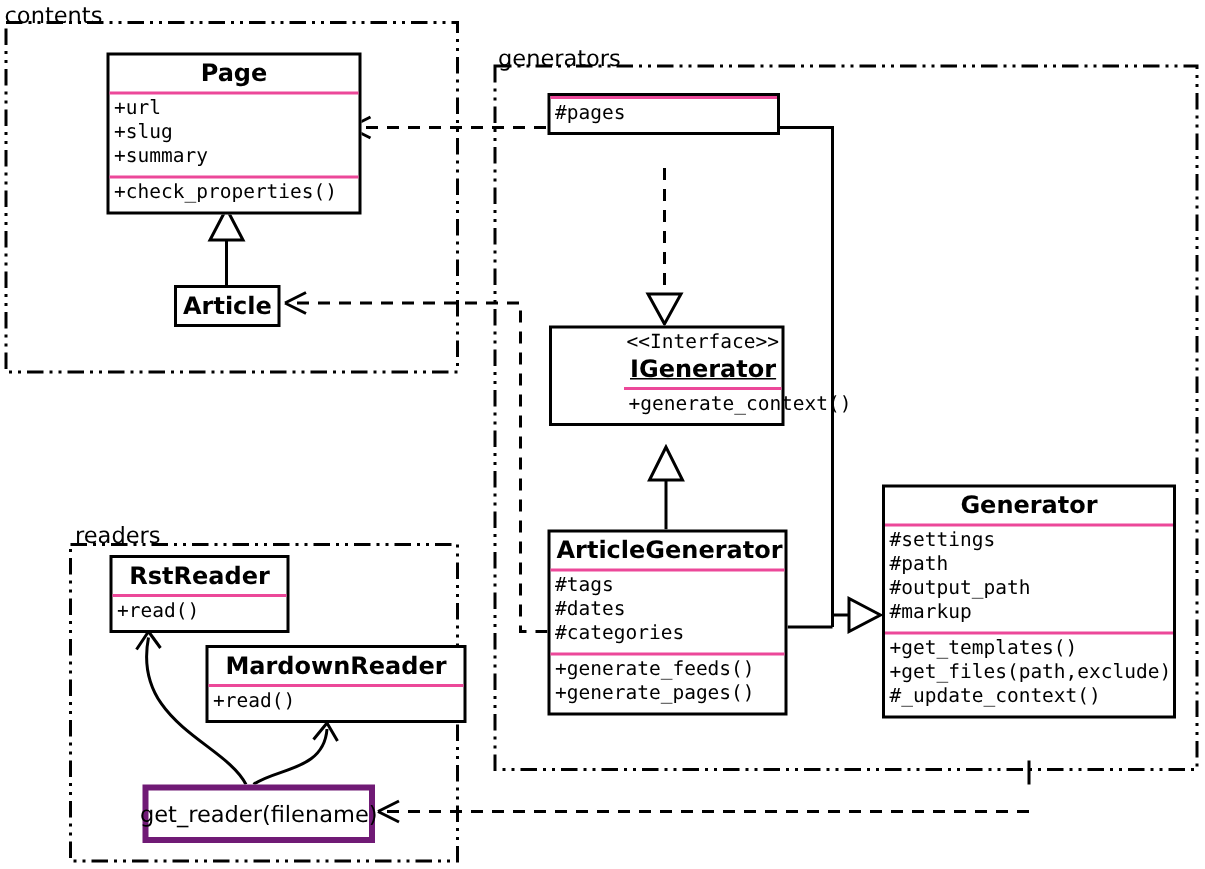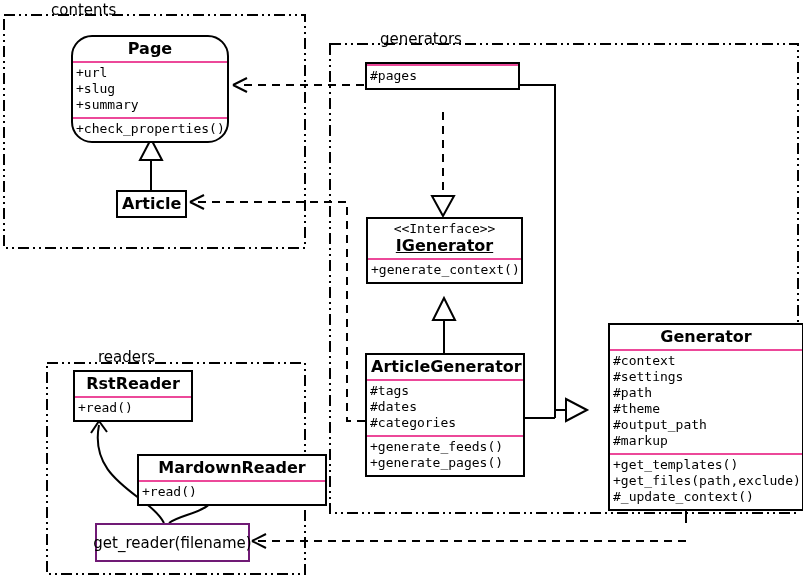--- a/index.html
+++ b/index.html
@@ -2,40 +2,40 @@
 <html><head>
 <meta charset="utf-8">
 <style>
   html,body { margin:0; padding:0; background:#ffffff; }
   #canvas {
     position:relative; width:803px; height:579px; background:#ffffff;
     font-family:"DejaVu Sans", sans-serif; overflow:hidden;
   }
   #wires { position:absolute; left:0; top:0; z-index:1; }
   .pkg-label {
-    position:absolute; z-index:3; font:15px "DejaVu Sans", sans-serif; color:#000;margin-left:48px;
+    position:absolute; z-index:3; font:15px "DejaVu Sans", sans-serif; color:#000;
   }
   .uml-class {
     position:absolute; z-index:2; border:2px solid #000; background:#fff;
     box-sizing:border-box; color:#000;
   }
   .uml-title {
     font:bold 16px/19px "DejaVu Sans", sans-serif; text-align:center;
     padding:2px 4px 3px 4px; white-space:nowrap;
   }
   .uml-stereotype {
     font:13px/15px "DejaVu Sans Mono", monospace; font-weight:normal;
     text-align:center; white-space:nowrap; padding-top:2px;
   }
   .uml-compartment { border-top:2px solid #ec4899; padding:2px 2px 4px 3px; }
   .uml-member {
     font:13px/16px "DejaVu Sans Mono", monospace; white-space:pre; color:#000;
   }
   .uml-note {
-    position:absolute; z-index:2; border:2px solid #701a75; background:#fff;
+    position:absolute; z-index:2; border:4px solid #701a75; background:#fff;
     box-sizing:border-box; text-align:center;
     font:15px "DejaVu Sans", sans-serif; color:#000;
     display:flex; align-items:center; justify-content:center;
   }
 </style>
 </head>
 <body>
 
 <div id="canvas">
 
@@ -91,21 +91,21 @@
     <g>
       <path d="M169,523 C184,512 216,514 218,486" fill="none" stroke="#000" stroke-width="2"></path>
       <path d="M218,482 L209,493 M218,482 L225,494" fill="none" stroke="#000" stroke-width="2"></path>
     </g>
   </svg>
 
   <div class="pkg-label" style="left:3px; top:1px;">contents</div>
   <div class="pkg-label" style="left:332px; top:30px;">generators</div>
   <div class="pkg-label" style="left:50px; top:348px;">readers</div>
 
-  <div class="uml-class" style="left:71px; top:35px; width:158px;border-radius:21px;">
+  <div class="uml-class" style="left:71px; top:35px; width:170px;">
     <div class="uml-title">Page</div>
     <div class="uml-compartment">
       <div class="uml-member">+url</div>
       <div class="uml-member">+slug</div>
       <div class="uml-member">+summary</div>
     </div>
     <div class="uml-compartment">
       <div class="uml-member">+check_properties()</div>
     </div>
   </div>
@@ -113,66 +113,64 @@
   <div class="uml-class" style="left:116px; top:190px; width:71px;">
     <div class="uml-title">Article</div>
   </div>
 
   <div class="uml-class" style="left:365px; top:62px; width:155px;">
     <div class="uml-compartment">
       <div class="uml-member">#pages</div>
     </div>
   </div>
 
-  <div class="uml-class" style="left:366px; top:217px; width:157px;">
+  <div class="uml-class" style="left:366px; top:217px; width:157px;padding-left:48px;">
     <div class="uml-stereotype">&lt;&lt;Interface&gt;&gt;</div>
     <div class="uml-title" style="padding-top:0;text-decoration:underline;">IGenerator</div>
     <div class="uml-compartment">
       <div class="uml-member">+generate_context()</div>
     </div>
   </div>
 
   <div class="uml-class" style="left:365px; top:353px; width:160px;">
     <div class="uml-title">ArticleGenerator</div>
     <div class="uml-compartment">
       <div class="uml-member">#tags</div>
       <div class="uml-member">#dates</div>
       <div class="uml-member">#categories</div>
     </div>
     <div class="uml-compartment">
       <div class="uml-member">+generate_feeds()</div>
       <div class="uml-member">+generate_pages()</div>
     </div>
   </div>
 
-  <div class="uml-class" style="left:588px; top:323px; width:196px;margin-left:20px;">
+  <div class="uml-class" style="left:588px; top:323px; width:196px;">
     <div class="uml-title">Generator</div>
     <div class="uml-compartment">
-      <div class="uml-member">#context</div>
       <div class="uml-member">#settings</div>
       <div class="uml-member">#path</div>
-      <div class="uml-member">#theme</div>
       <div class="uml-member">#output_path</div>
       <div class="uml-member">#markup</div>
     </div>
     <div class="uml-compartment">
       <div class="uml-member">+get_templates()</div>
       <div class="uml-member">+get_files(path,exclude)</div>
       <div class="uml-member">#_update_context()</div>
     </div>
   </div>
 
   <div class="uml-class" style="left:73px; top:370px; width:120px;">
     <div class="uml-title">RstReader</div>
     <div class="uml-compartment">
       <div class="uml-member">+read()</div>
     </div>
   </div>
 
-  <div class="uml-class" style="left:137px; top:454px; width:190px;">
+  <div class="uml-class" style="left:137px; top:430px; width:174px;">
     <div class="uml-title">MardownReader</div>
     <div class="uml-compartment">
       <div class="uml-member">+read()</div>
     </div>
   </div>
 
   <div class="uml-note" style="left:95px; top:523px; width:155px; height:39px;">
     <span>get_reader(filename)</span>
   </div>
 

